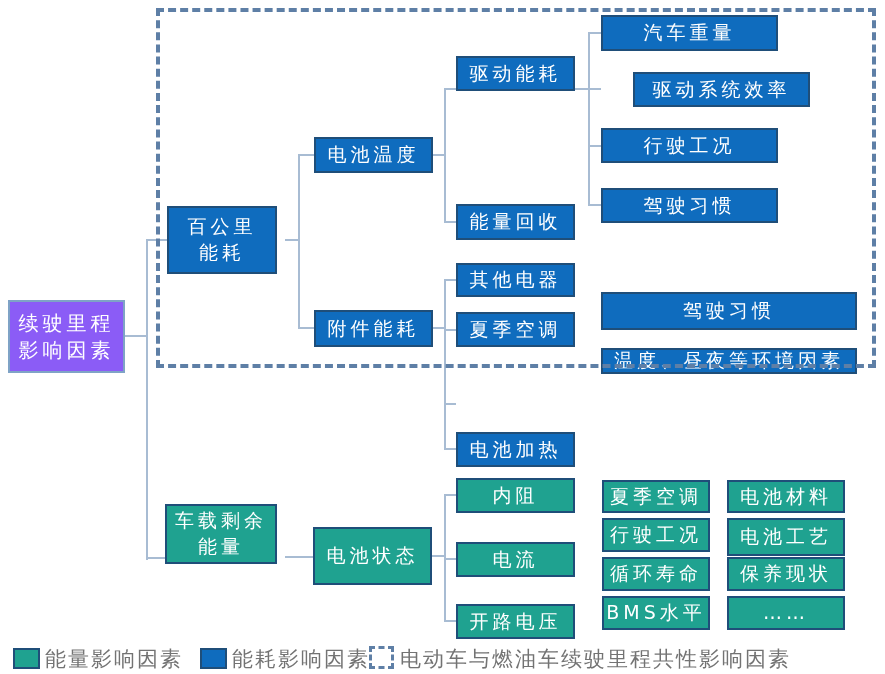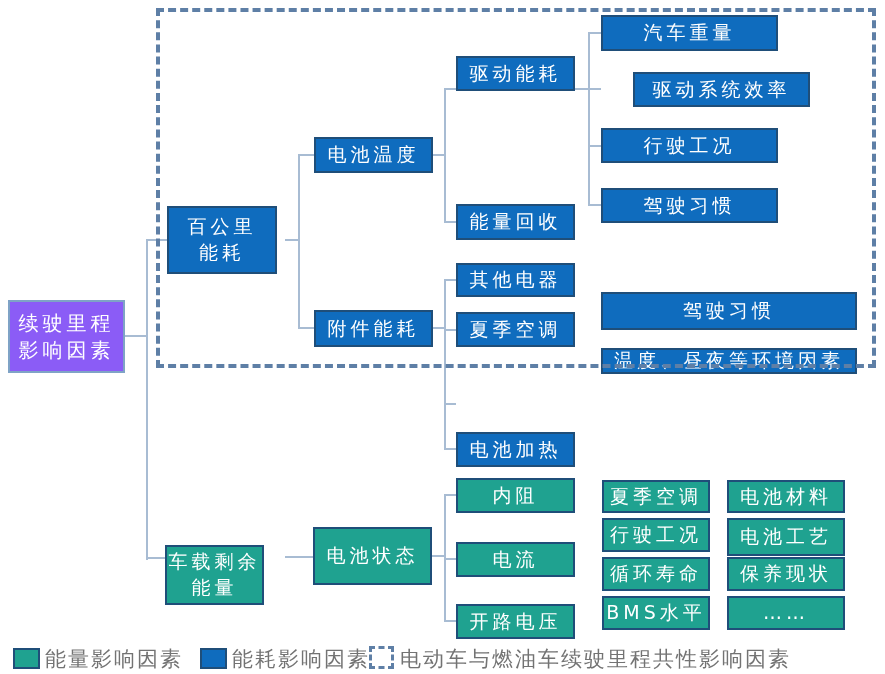--- a/index.html
+++ b/index.html
@@ -81,21 +81,21 @@
   <div class="box blue" style="left:633px;top:72px;width:177px;height:35px">驱动系统效率</div>
   <div class="box blue" style="left:601px;top:128px;width:177px;height:35px">行驶工况</div>
   <div class="box blue" style="left:601px;top:188px;width:177px;height:35px">驾驶习惯</div>
   <div class="box blue" style="left:456px;top:204px;width:119px;height:36px">能量回收</div>
   <div class="box blue" style="left:314px;top:310px;width:119px;height:37px">附件能耗</div>
   <div class="box blue" style="left:456px;top:263px;width:119px;height:34px">其他电器</div>
   <div class="box blue" style="left:456px;top:312px;width:119px;height:35px">夏季空调</div>
   <div class="box blue" style="left:456px;top:432px;width:119px;height:35px">电池加热</div>
   <div class="box blue" style="left:601px;top:292px;width:256px;height:38px">驾驶习惯</div>
   <div class="box blue" style="left:601px;top:348px;width:256px;height:26px">温度、昼夜等环境因素</div>
-  <div class="box teal" style="left:165px;top:545px;width:99px;height:60px">车载剩余
+  <div class="box teal" style="left:165px;top:504px;width:112px;height:60px">车载剩余
 能量</div>
   <div class="box teal" style="left:313px;top:527px;width:119px;height:58px">电池状态</div>
   <div class="box teal" style="left:456px;top:478px;width:119px;height:35px">内阻</div>
   <div class="box teal" style="left:456px;top:542px;width:119px;height:35px">电流</div>
   <div class="box teal" style="left:456px;top:604px;width:119px;height:35px">开路电压</div>
   <div class="box teal" style="left:602px;top:480px;width:108px;height:33px">夏季空调</div>
   <div class="box teal" style="left:727px;top:480px;width:118px;height:33px">电池材料</div>
   <div class="box teal" style="left:602px;top:518px;width:108px;height:34px">行驶工况</div>
   <div class="box teal" style="left:727px;top:518px;width:118px;height:38px">电池工艺</div>
   <div class="box teal" style="left:602px;top:557px;width:108px;height:34px">循环寿命</div>

